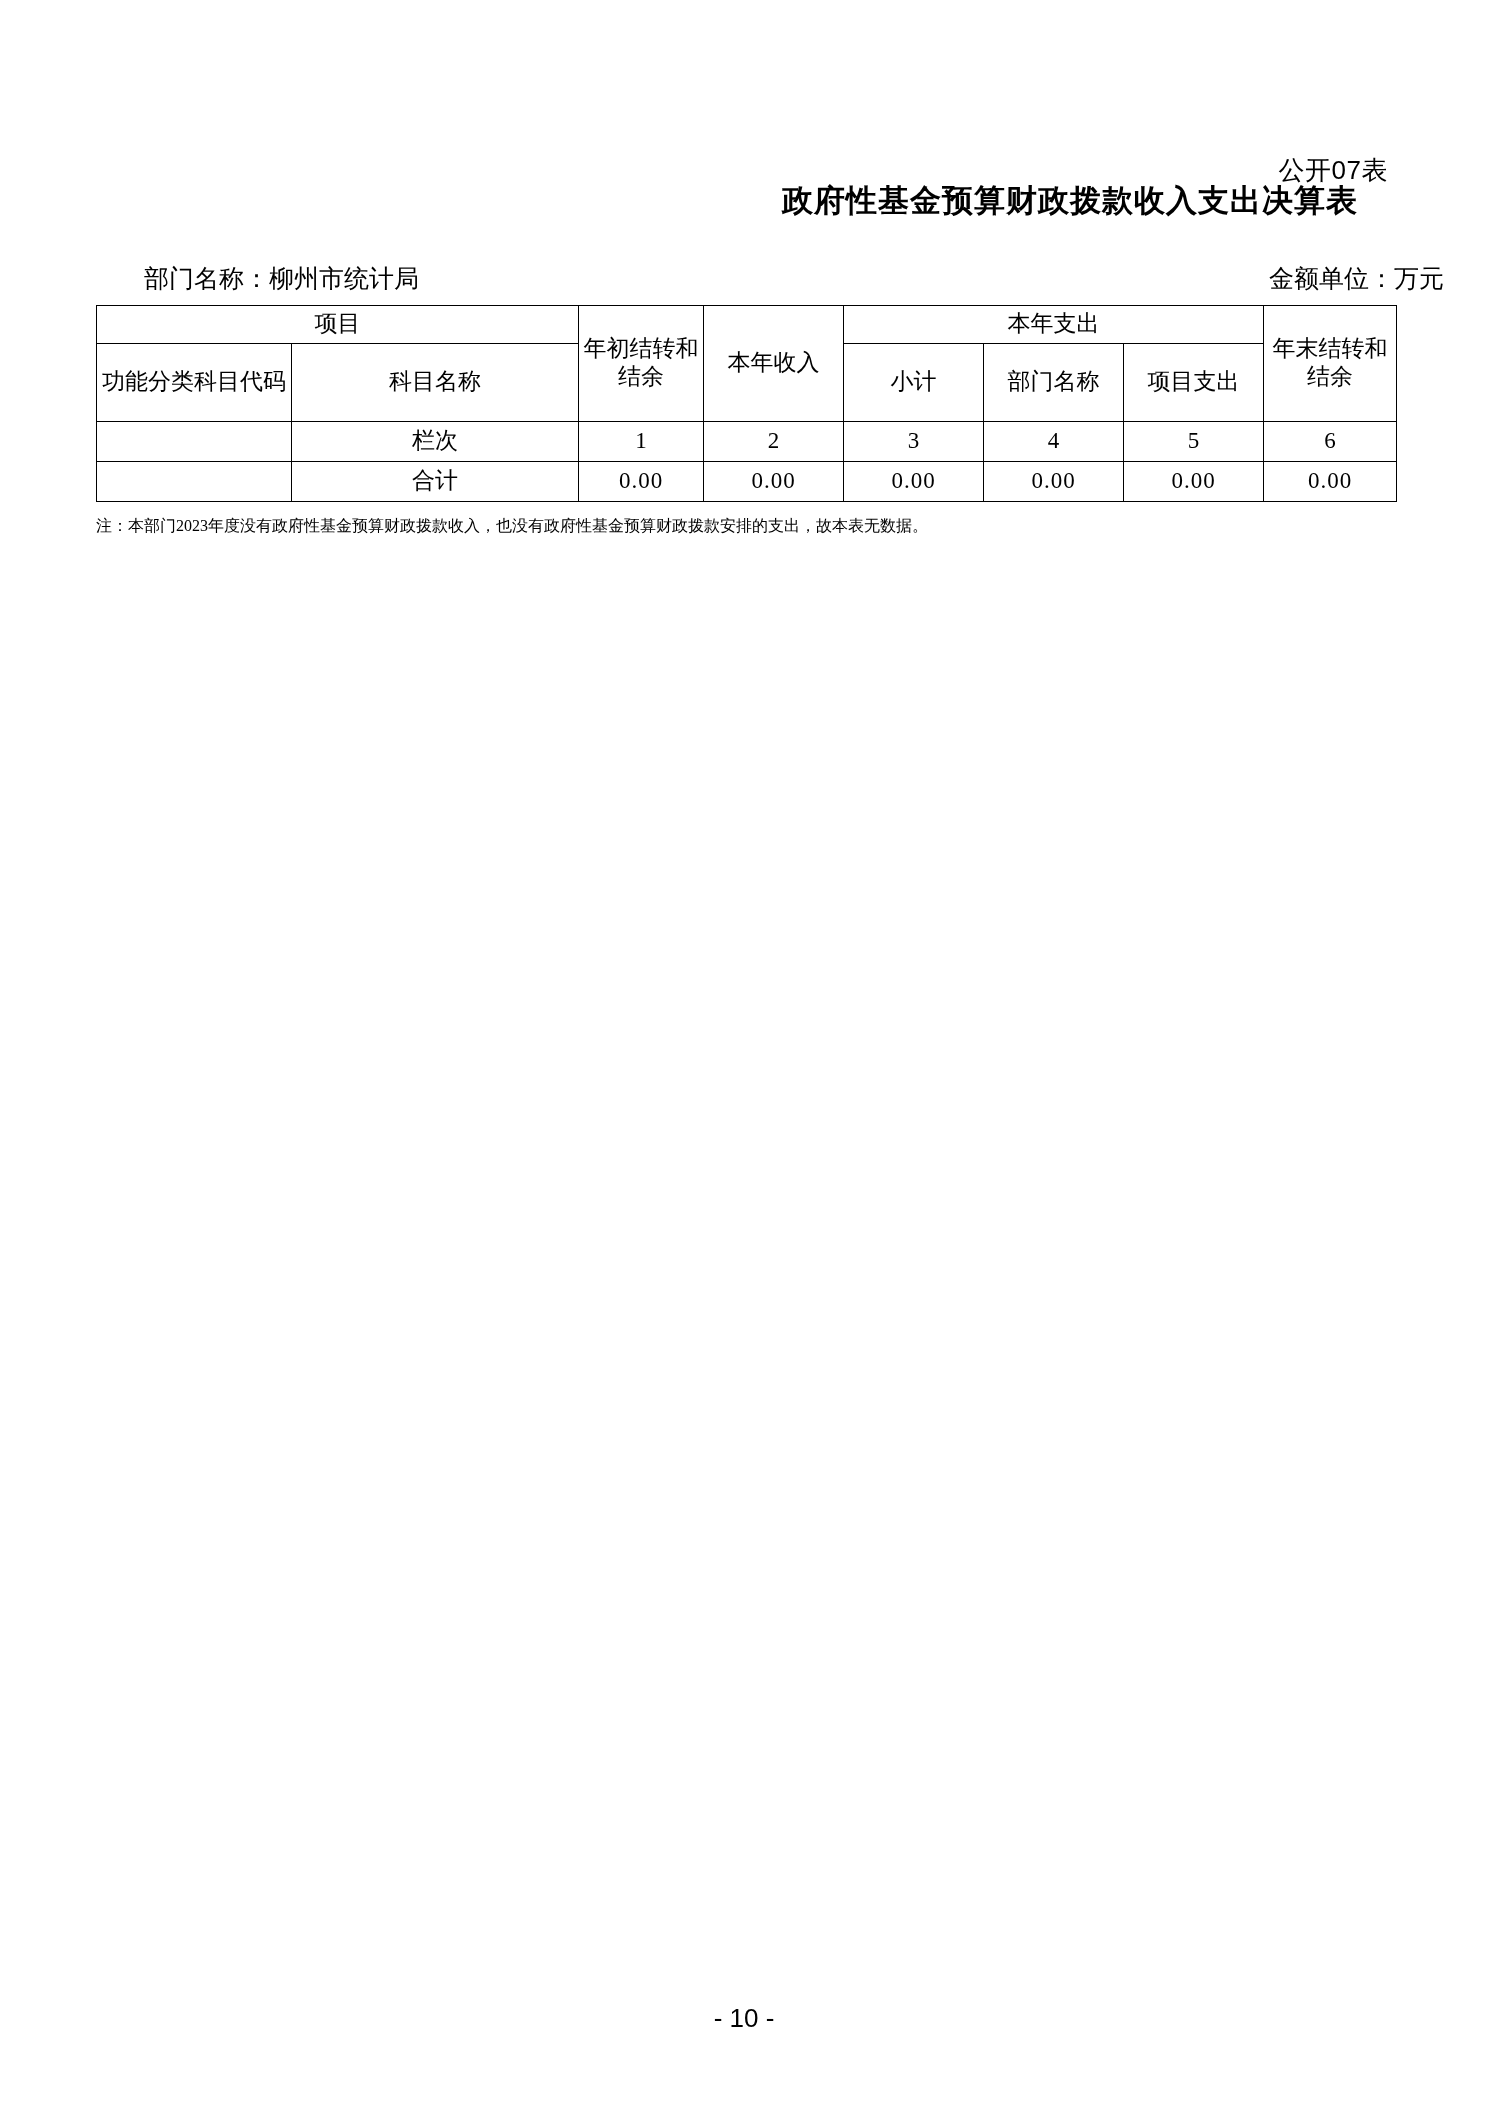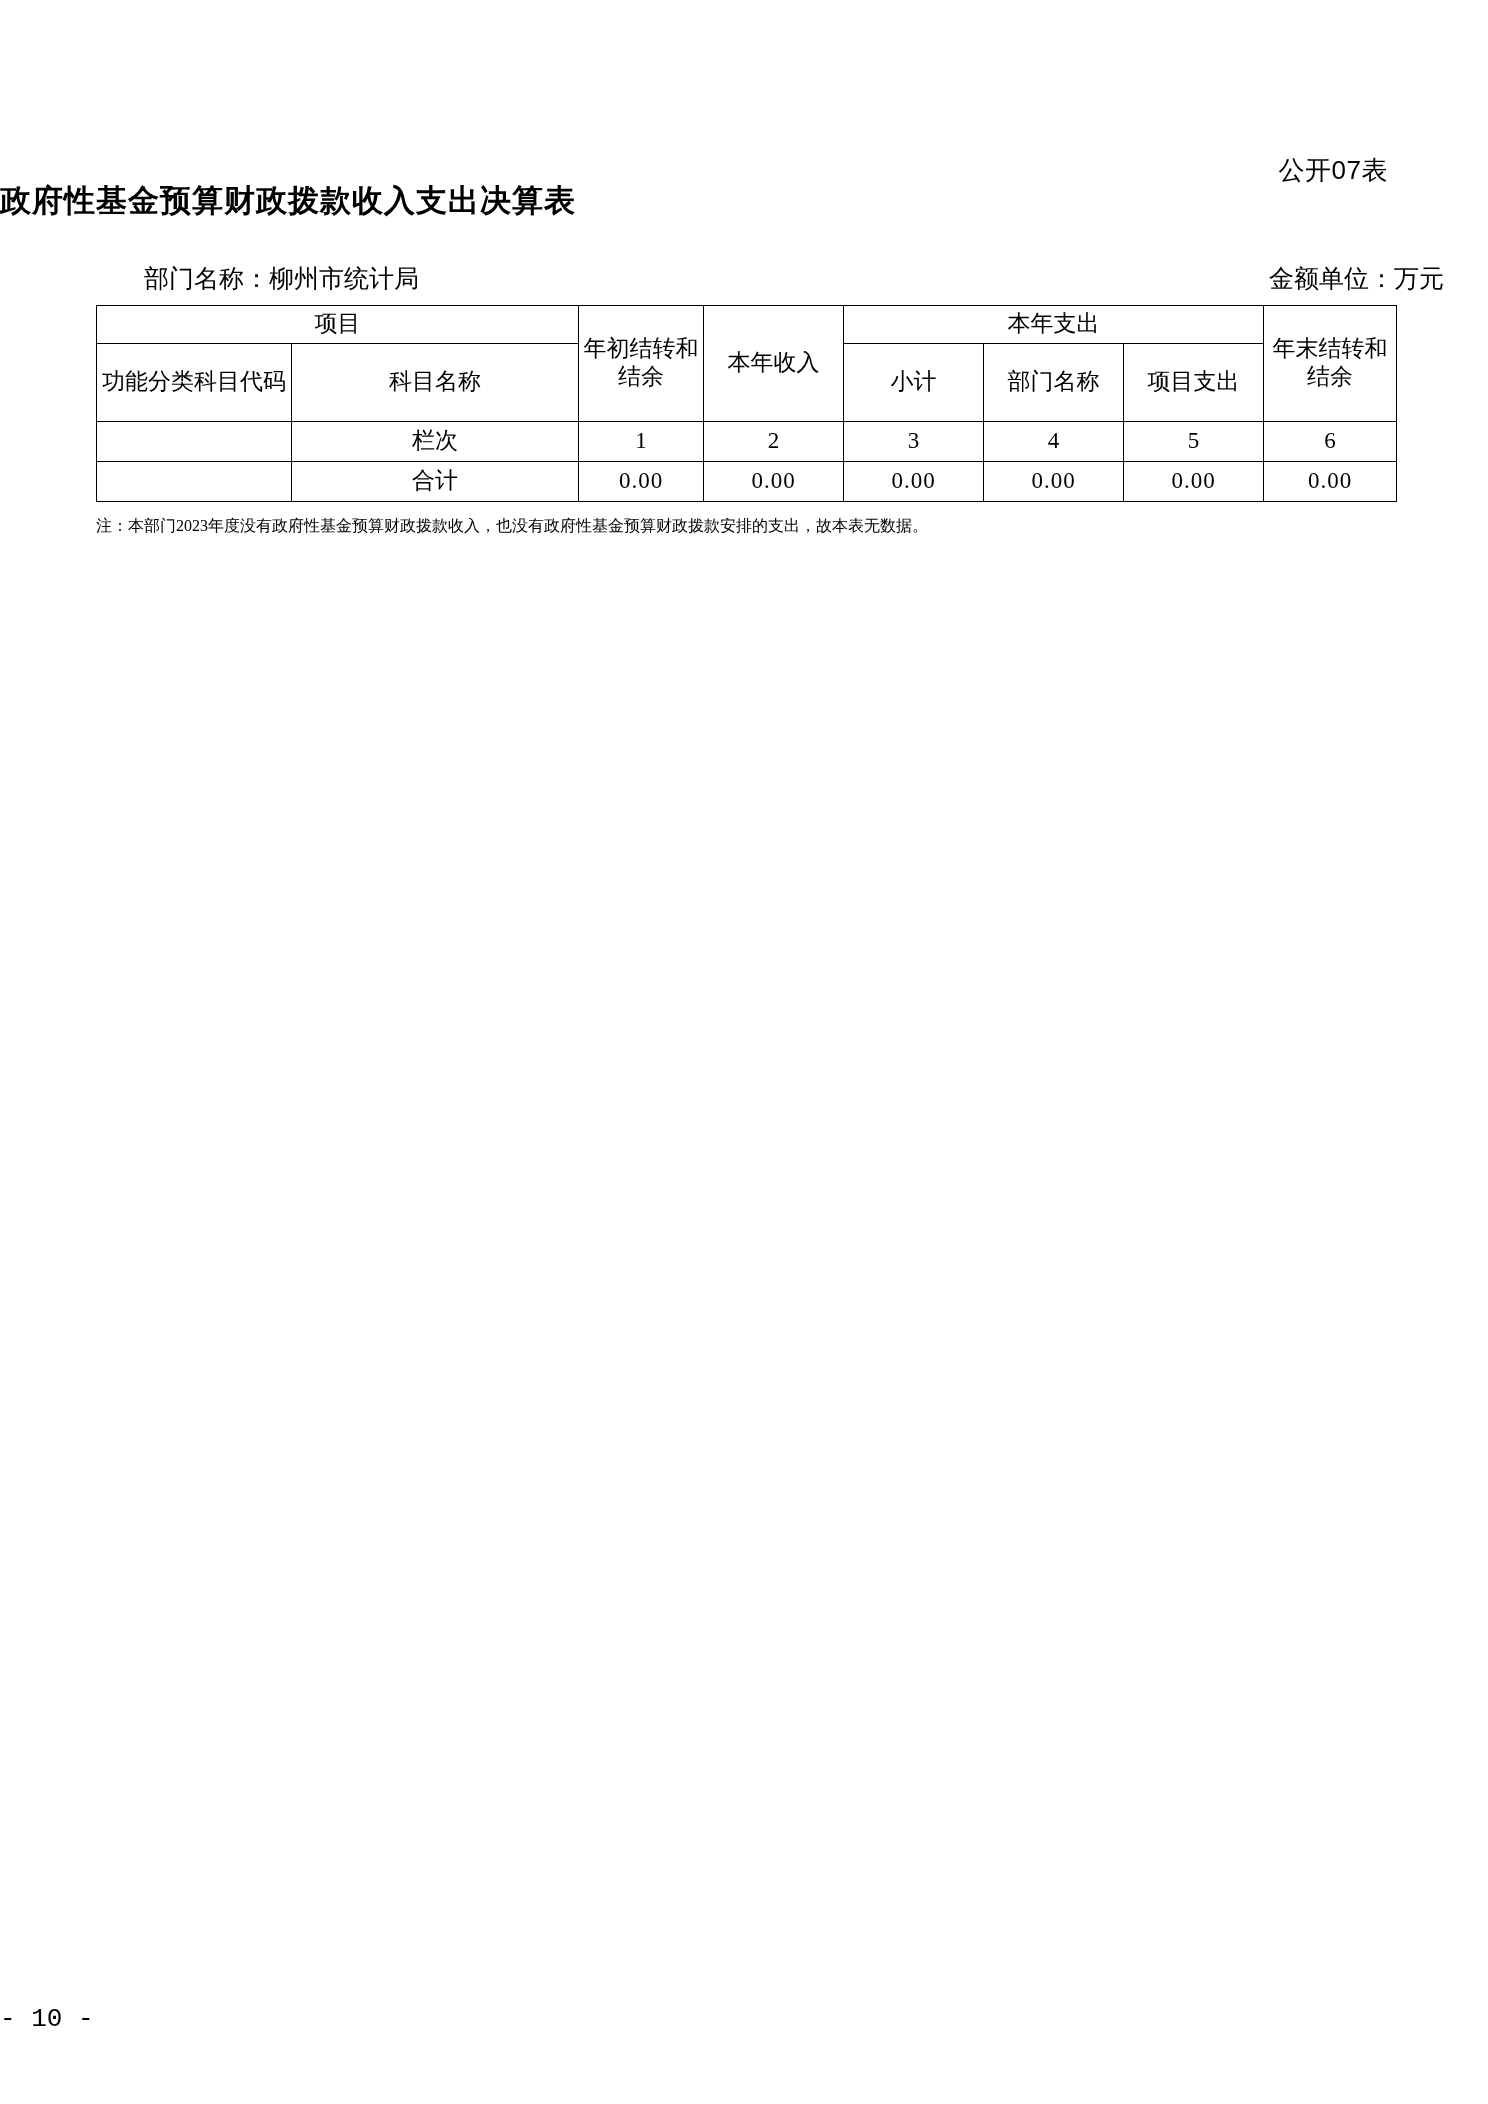--- a/index.html
+++ b/index.html
@@ -29,21 +29,21 @@
     font-size: 26px;
     font-family: "Liberation Sans", sans-serif;
     letter-spacing: 0.5px;
     margin-top: 43px;
   }
   .doc-title {
     position: absolute;
     top: 180px;
     left: 0;
     width: 1358px;
-    text-align: left;
+    text-align: right;
     font-size: 31px;
     font-weight: bold;
     letter-spacing: 1px;
     font-family: "Liberation Sans", sans-serif;
   }
   .meta-row {
     position: absolute;
     top: 262px;
     left: 96px;
     width: 1300px;
@@ -98,22 +98,23 @@
     font-size: 16px;
     font-family: "Liberation Serif", serif;
     letter-spacing: 0px;
     white-space: nowrap;
   }
   .page-number {
     position: absolute;
     bottom: 70px;
     left: 0;
     width: 1488px;
+    text-align: center;
     font-size: 26px;
-    font-family: Liberation Mono, monospace;
+    font-family: Liberation Sans, sans-serif;
     margin-top: 17px;
   }
   col.c1 { width: 195px; }
   col.c2 { width: 287px; }
   col.c3 { width: 125px; }
   col.c4 { width: 140px; }
   col.c5 { width: 140px; }
   col.c6 { width: 140px; }
   col.c7 { width: 140px; }
   col.c8 { width: 133px; }

